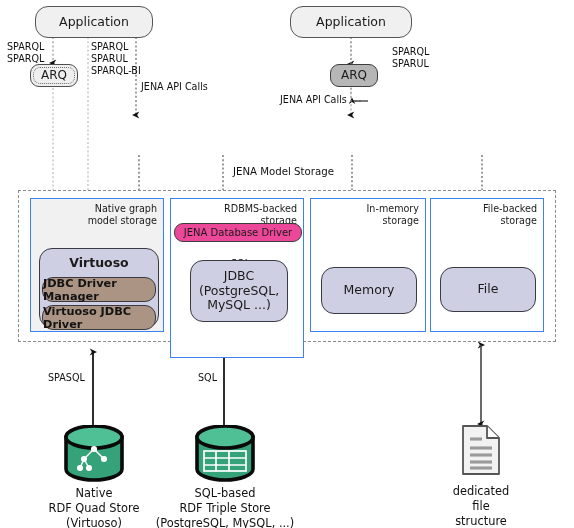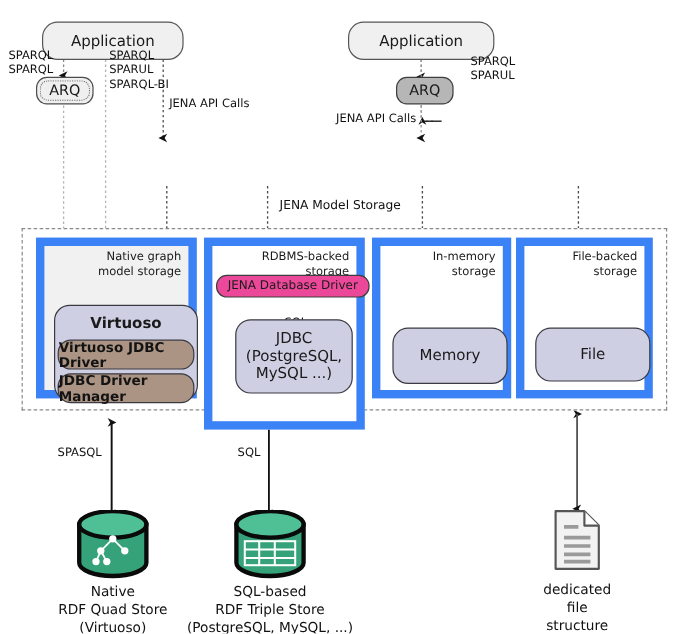--- a/index.html
+++ b/index.html
@@ -36,21 +36,20 @@
     line-height: 1.18;
   }
 
   
   .app-box {
     border: 1.6px solid #555555;
     border-radius: 13px;
     background: #f0f0f0;
     font-size: 12.5px;
     color: #1a1a1a;
-    margin-top: 12px;
   }
 
   
   .arq-left {
     border: 1.4px solid #4d4d4d;
     border-radius: 9px;
     background: #efefef;
     font-size: 12px;
   }
   .arq-left::before {
@@ -78,21 +77,21 @@
   
   .storage-container {
     border: 1.3px dashed #8a8a8a;
     background: #ffffff;
   }
 
   
   .col {
     position: absolute;
     box-sizing: border-box;
-    border: 7px solid #3b82f6;
+    border: 1px solid #3b82f6;
     background: #ffffff;
   }
   .col.shaded {
     background: #f1f1f1;
   }
   .col-caption {
     position: absolute;
     right: 6px;
     top: 4px;
     font-size: 9.6px;
@@ -275,24 +274,24 @@
   <div class="edge-label sz11" style="left:233px; top:166px;">JENA Model Storage</div>
 
   <div class="node storage-container" style="left:18px; top:190px; width:538px; height:152px;"></div>
 
   <div class="col shaded" style="left:30px; top:198px; width:134px; height:134px;">
     <div class="col-caption">Native graph
 model storage</div>
     <div class="virtuoso-box" style="position:absolute; left:8px; top:49px; width:118px; height:73px;font-weight:bold;">
       <div class="virtuoso-title">Virtuoso</div>
       <div class="brown-box">
-        <span>Virtuoso JDBC Driver</span>
+        <span>JDBC Driver Manager</span>
       </div>
       <div class="brown-box">
-        <span>JDBC Driver Manager</span>
+        <span>Virtuoso JDBC Driver</span>
       </div>
     </div>
   </div>
 
   <div class="col" style="left:170px; top:198px; width:134px; height:160px;">
     <div class="col-caption">RDBMS-backed
 storage</div>
     <div class="node driver-box" style="left:3px; top:24px; width:128px; height:19px;">
       <span>JENA Database Driver</span>
     </div>

